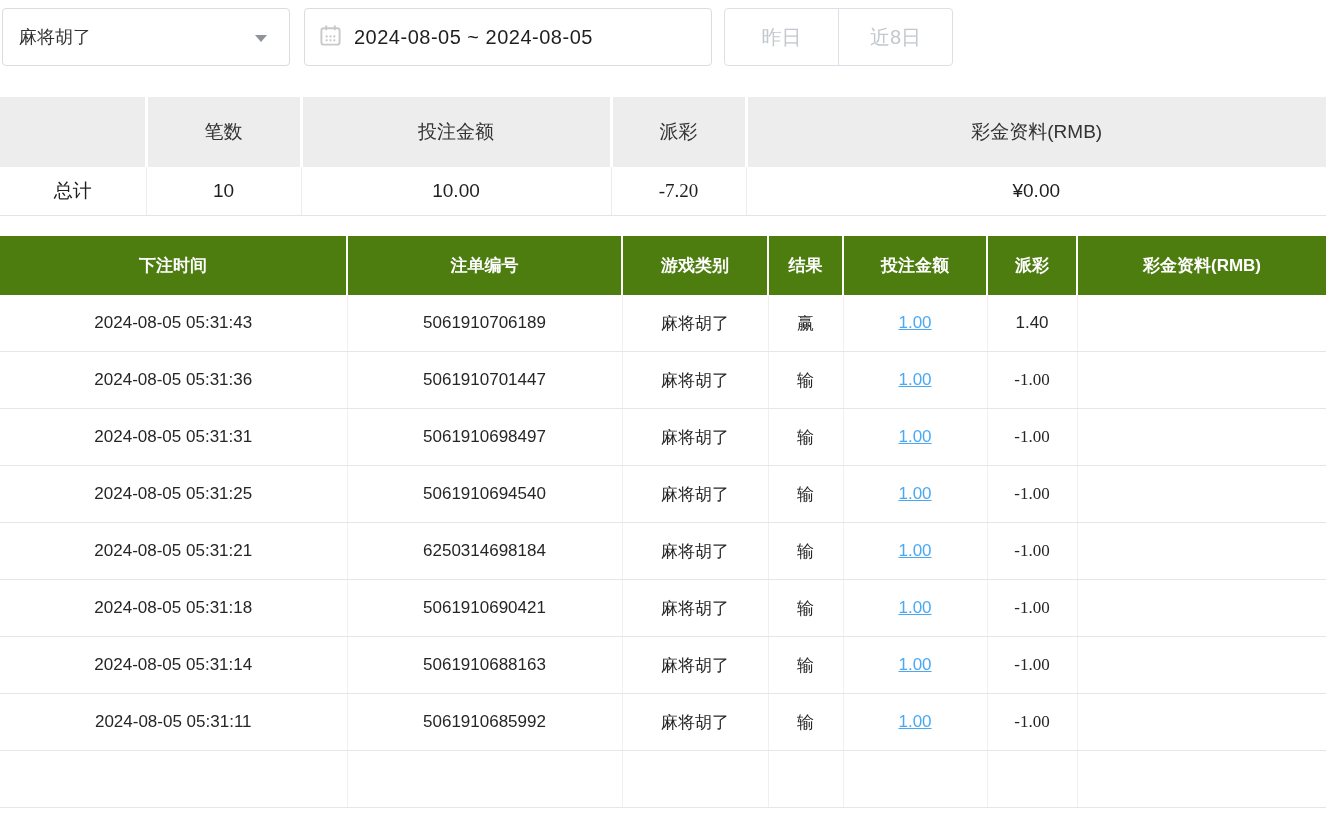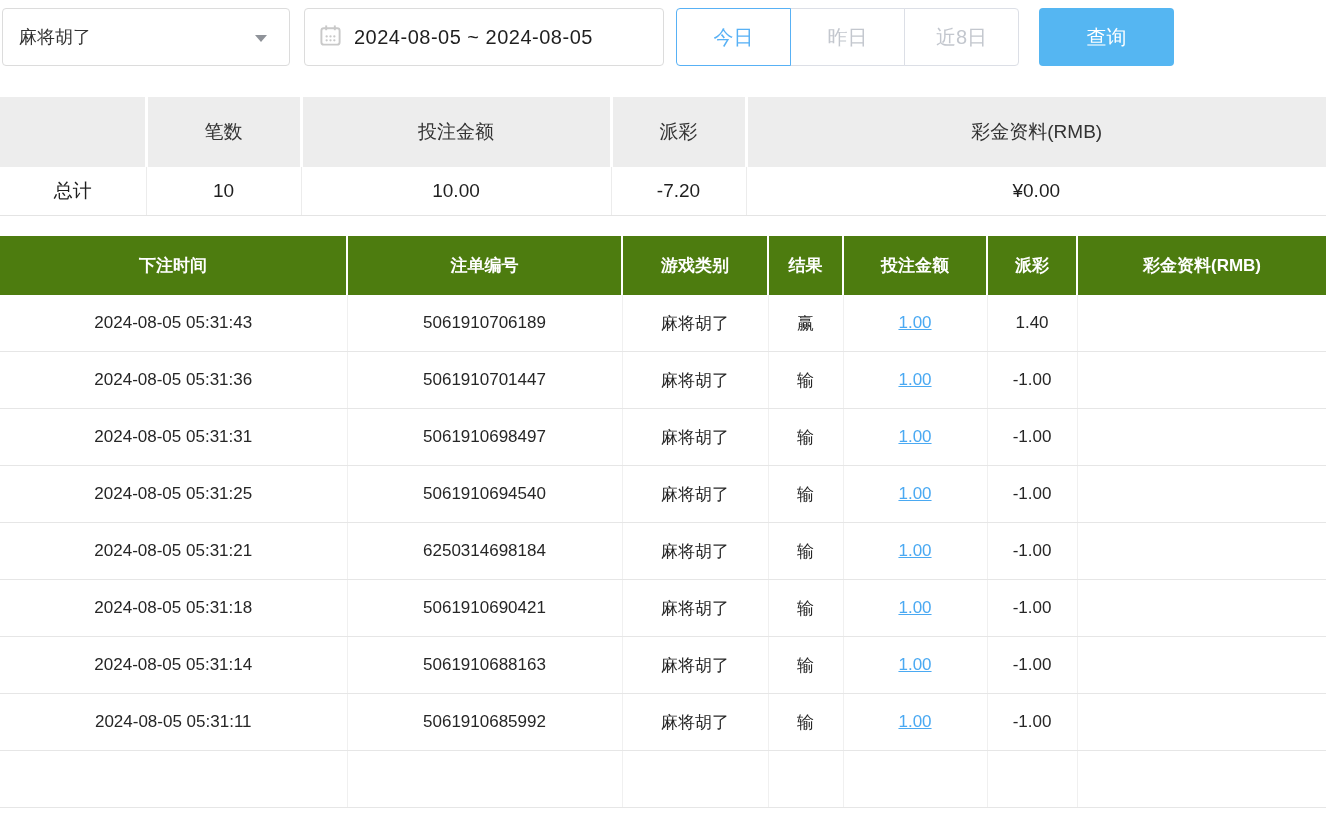--- a/index.html
+++ b/index.html
@@ -16,21 +16,21 @@
     border:1px solid #dcdcdc; border-radius:4px; background:#fff;
     display:flex; align-items:center; padding:0 20px 0 16px;
     font-size:18px; color:#333; cursor:pointer; position:relative;
   }
   .caret {
     position:absolute; right:22px; top:26px;
     width:0; height:0; border-left:6px solid transparent;
     border-right:6px solid transparent; border-top:7px solid #8f9399;
   }
   .date-box {
-    box-sizing:border-box; margin-left:14px; width:360px; height:58px;
+    box-sizing:border-box; margin-left:14px; width:408px; height:58px;
     border:1px solid #dcdcdc; border-radius:4px; background:#fff;
     display:flex; align-items:center; padding-left:14px; cursor:pointer;
   }
   .date-box .cal { flex:0 0 auto; margin-right:12px; }
   .date-box .val { font-size:20px; color:#1f1f1f; letter-spacing:0.5px; }
   .tab-group { display:flex; margin-left:12px; }
   .tab {
     box-sizing:border-box; width:115px; height:58px; background:#fff;
     border:1px solid #dcdfe6; margin-left:-1px;
     display:flex; align-items:center; justify-content:center;
@@ -67,21 +67,21 @@
     border-right:2px solid #fff;
   }
   .records thead th:last-child { border-right:none; }
   .records tbody td {
     height:56px; font-size:17px; color:#262626;
     border-right:1px solid #f0f0f0; border-bottom:1px solid #e6e6e6;
   }
   .records tbody td:last-child { border-right:none; }
   .records tbody tr.partial td { height:56px; }
   .num-pos { color:#2c3a47; }
-  .num-neg { color:#f85a6e; }
+  .num-neg { color:#f85a6e;font-family:Liberation Serif, serif; }
   .order-id { color:#3d434b; }
   .link {
     color:#4aa9f2; text-decoration:underline; cursor:pointer;
   }
 </style>
 </head>
 <body>
 
 <div class="controls">
   <div class="select-box">
@@ -102,32 +102,28 @@
           <circle cx="8" cy="17" r="1.2"></circle>
             <circle cx="12" cy="17" r="1.2"></circle>
             <circle cx="16" cy="17" r="1.2"></circle>
         </g>
       </svg>
     </span>
     <span class="val">2024-08-05 ~ 2024-08-05</span>
   </div>
 
   <div class="tab-group">
-    <div class="tab active">
-      <span>今日</span>
-    </div>
     <div class="tab">
       <span>昨日</span>
     </div>
     <div class="tab">
       <span>近8日</span>
     </div>
   </div>
 
-  <button class="query-btn">查询</button>
 </div>
 
 <table class="summary">
   <colgroup>
     <col style="width:146px">
       <col style="width:155px">
       <col style="width:310px">
       <col style="width:135px">
       <col style="width:580px">
   </colgroup>

